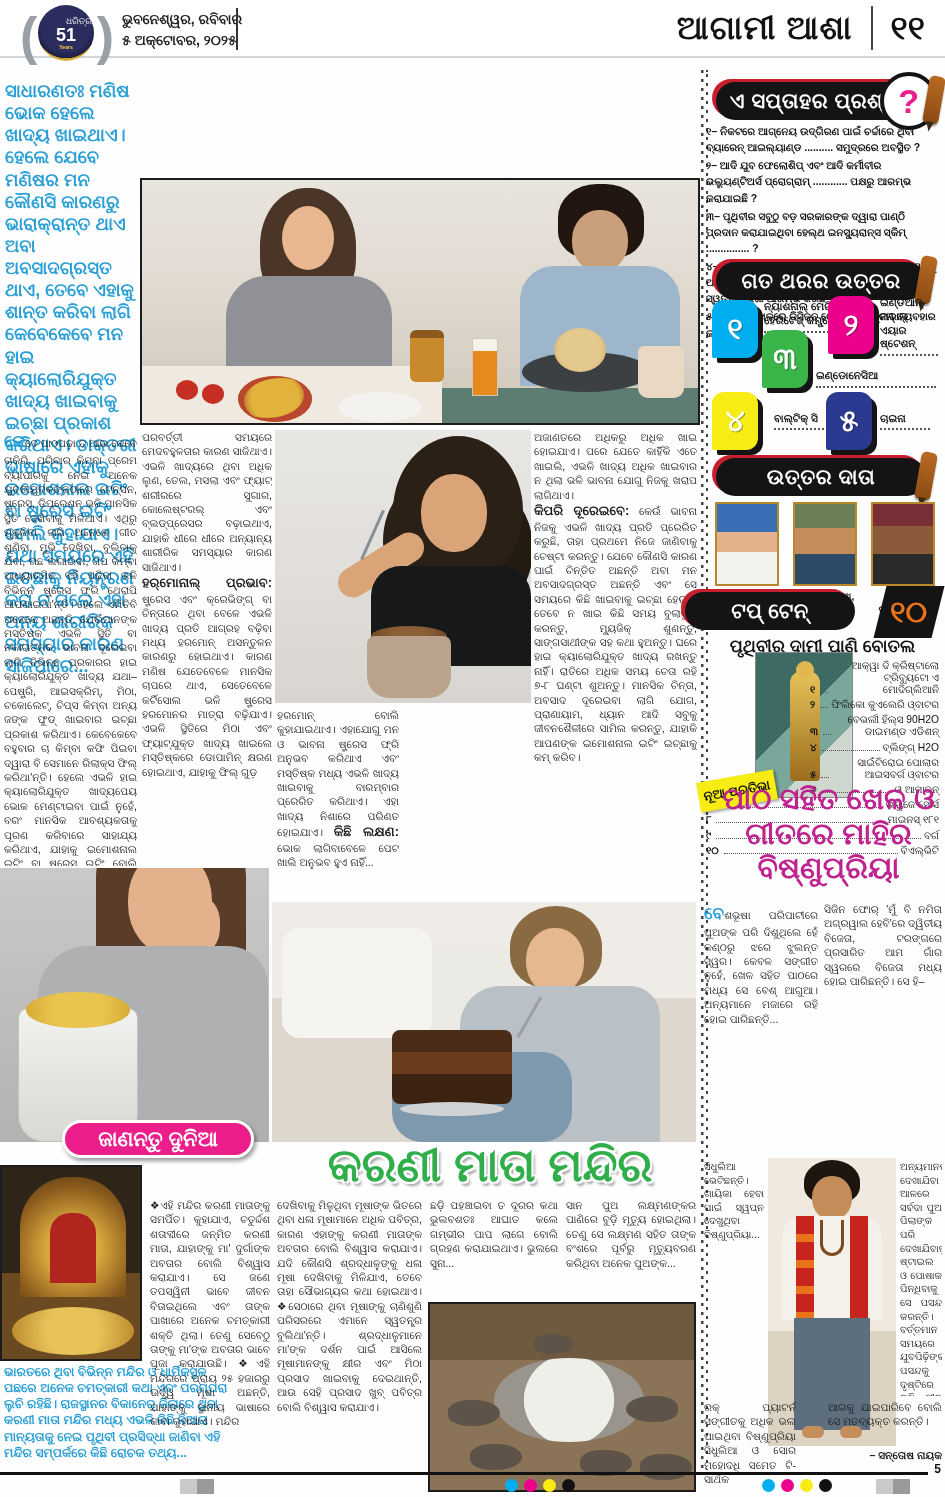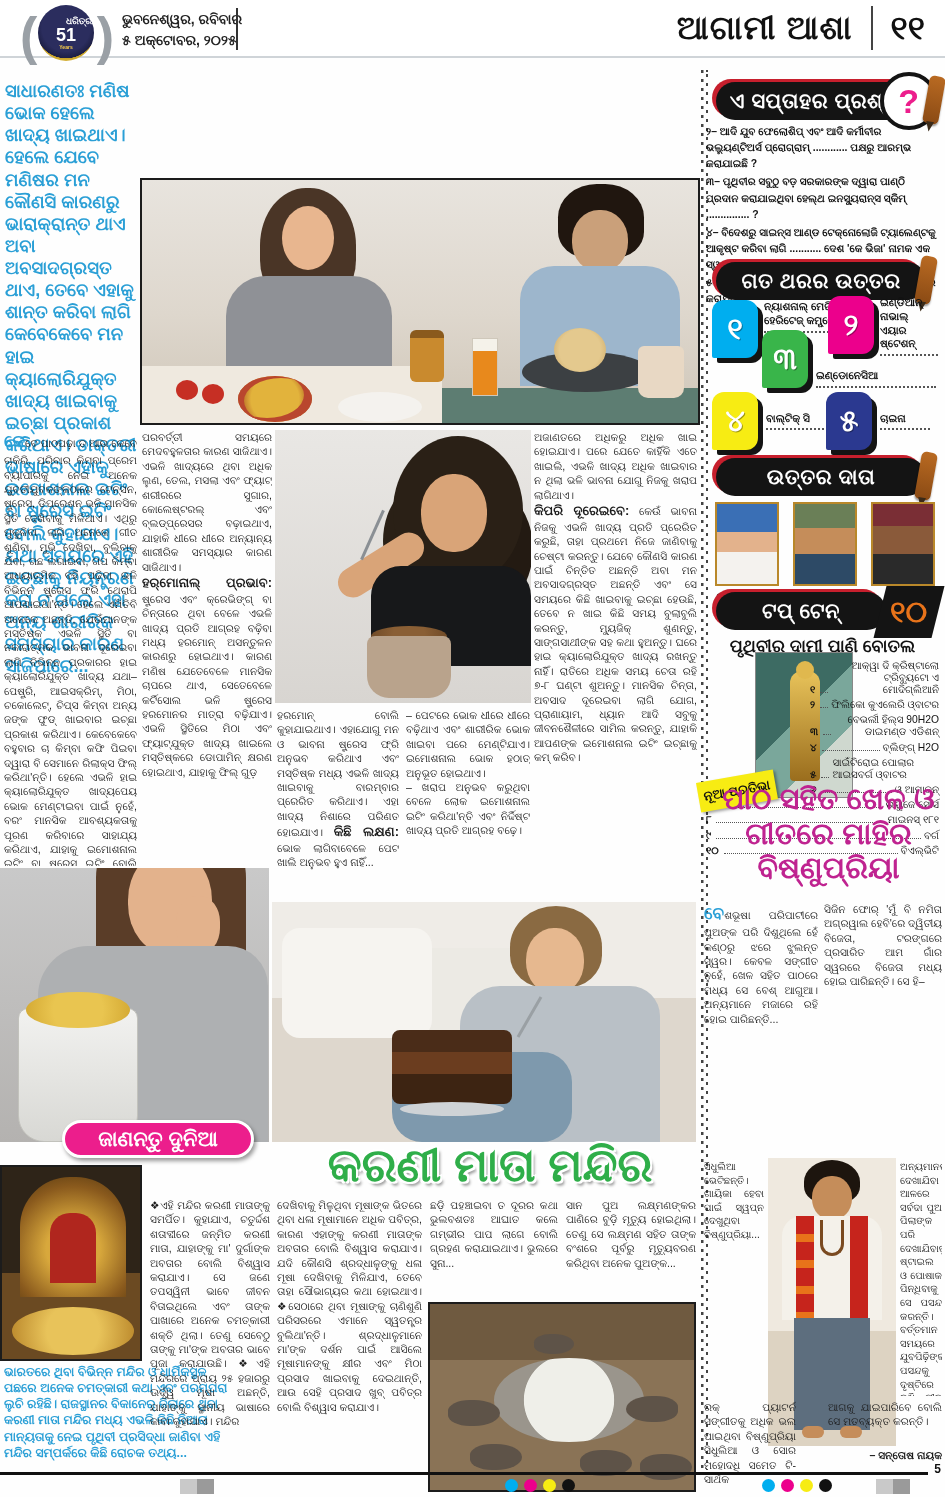--- a/index.html
+++ b/index.html
@@ -7,21 +7,21 @@
   .page { position:relative; width:945px; height:1497px; margin:0 auto; background:#fefefe; overflow:hidden; color:#1a1a1a; }
 
   
   .masthead { position:absolute; left:0; top:0; width:945px; height:58px; border-bottom:2px solid #cfd4d8; background:#fff; }
   .logo-wrap { position:absolute; left:24px; top:4px; width:86px; height:52px; }
   .logo-paren { position:absolute; top:2px; font-size:52px; color:#9aa0a6; font-weight:bold; }
   .logo-paren.l { left:-4px; } .logo-paren.r { right:-4px; }
   .logo-circle { position:absolute; left:14px; top:1px; width:56px; height:56px; border-radius:50%;
      background:radial-gradient(circle at 50% 40%, #2b2d5e 55%, #1d1f45 70%, #c9a227 71%, #e7c95c 84%, #b8860b 100%); 
      display:flex; flex-direction:column; align-items:center; justify-content:center; }
-  .logo-brand { color:#fff; font-size:9px; font-weight:bold; line-height:1;padding-left:28px; }
+  .logo-brand { color:#fff; font-size:9px; font-weight:normal; line-height:1;padding-left:28px; }
   .logo-years { color:#fff; font-size:18px; font-weight:bold; line-height:1; }
   .logo-years-lbl { color:#ffd24a; font-size:5px; font-weight:bold; }
   .dateline { position:absolute; left:122px; top:9px; font-size:14px; font-weight:bold; color:#222; line-height:1.5; }
   .mast-div { position:absolute; left:236px; top:8px; width:2px; height:42px; background:#333; }
   .mast-right { position:absolute; right:20px; top:6px; display:flex; align-items:center; gap:18px; }
   .mast-section { font-size:33px; font-weight:bold; color:#111; letter-spacing:1px; }
   .mast-bar { width:2px; height:44px; background:#444; }
   .mast-pageno { font-size:33px; font-weight:bold; color:#111; }
 
   
@@ -228,24 +228,20 @@
       <div class="tee"></div>
       <div class="nuts"></div>
       <div class="cup"></div>
   </div>
 
   <div class="txt" style="left:277px;top:708px;width:122px;height:192px;">
     <span>ହରମୋନ୍ ବୋଲି କୁହାଯାଇଥାଏ। ଏହାଯୋଗୁ ମନ ଓ ଭାବନା ଷ୍ଟ୍ରେସ ଫ୍ରି ଅନୁଭବ କରିଥାଏ ଏବଂ ମସ୍ତିଷ୍କ ମଧ୍ୟ ଏଭଳି ଖାଦ୍ୟ ଖାଇବାକୁ ବାରମ୍ବାର ପ୍ରେରିତ କରିଥାଏ। ଏହା ଖାଦ୍ୟ ନିଶାରେ ପରିଣତ ହୋଇଯାଏ।</span>
     <b class="sub">କିଛି ଲକ୍ଷଣ:</b>
     <span>ଭୋକ ଲାଗିବାବେଳେ ପେଟ ଖାଲି ଅନୁଭବ ହୁଏ ନାହିଁ...</span>
   </div>
-  <div class="txt" style="left:406px;top:708px;width:124px;height:192px;">
-    <span>– ପେଟରେ ଭୋକ ଧୀରେ ଧୀରେ ବଢ଼ିଥାଏ ଏବଂ ଶାରୀରିକ ଭୋକ ଖାଇବା ପରେ ମେଣ୍ଟିଯାଏ। ଇମୋଶନାଲ ଭୋକ ହଠାତ୍ ଅନୁଭୂତ ହୋଇଥାଏ।</span><br>
-    <span>– ଖରାପ ଅନୁଭବ କରୁଥିବା ବେଳେ ଲୋକ ଇମୋଶନାଲ ଇଟିଂ କରିଥା'ନ୍ତି ଏବଂ ନିର୍ଦ୍ଦିଷ୍ଟ ଖାଦ୍ୟ ପ୍ରତି ଆଗ୍ରହ ବଢ଼େ।</span>
-  </div>
 
   <div class="txt" style="left:534px;top:430px;width:163px;height:470px;">
     <span>ଅଜାଣତରେ ଅଧିକରୁ ଅଧିକ ଖାଇ ହୋଇଯାଏ। ପରେ ଯେତେ କାହିଁକି ଏତେ ଖାଇଲି, ଏଭଳି ଖାଦ୍ୟ ଅଧିକ ଖାଇବାର ନ ଥିଲା ଭଳି ଭାବନା ଯୋଗୁ ନିଜକୁ ଖରାପ ଲାଗିଥାଏ।</span><br>
     <b class="sub">କିପରି ଦୂରେଇବେ:</b>
     <span>କେଉଁ ଭାବନା ନିଜକୁ ଏଭଳି ଖାଦ୍ୟ ପ୍ରତି ପ୍ରେରିତ କରୁଛି, ତାହା ପ୍ରଥମେ ନିଜେ ଜାଣିବାକୁ ଚେଷ୍ଟା କରନ୍ତୁ। ଯେବେ କୌଣସି କାରଣ ପାଇଁ ଚିନ୍ତିତ ଅଛନ୍ତି ଅବା ମନ ଅବସାଦଗ୍ରସ୍ତ ଅଛନ୍ତି ଏବଂ ସେ ସମୟରେ କିଛି ଖାଇବାକୁ ଇଚ୍ଛା ହେଉଛି, ତେବେ ନ ଖାଇ କିଛି ସମୟ ବୁଲାବୁଲି କରନ୍ତୁ, ମ୍ୟୁଜିକ୍ ଶୁଣନ୍ତୁ, ସାଙ୍ଗସାଥୀଙ୍କ ସହ କଥା ହୁଅନ୍ତୁ। ଘରେ ହାଇ କ୍ୟାଲୋରିଯୁକ୍ତ ଖାଦ୍ୟ ରଖନ୍ତୁ ନାହିଁ। ରାତିରେ ଅଧିକ ସମୟ ଚେତା ରହି ୭-୮ ଘଣ୍ଟା ଶୁଅନ୍ତୁ। ମାନସିକ ଚିନ୍ତା, ଅବସାଦ ଦୂରେଇବା ଲାଗି ଯୋଗ, ପ୍ରାଣାୟାମ, ଧ୍ୟାନ ଆଦି ସବୁକୁ ଜୀବନଶୈଳୀରେ ସାମିଲ କରନ୍ତୁ, ଯାହାକି ଆପଣଙ୍କ ଇମୋଶନାଲ ଇଟିଂ ଇଚ୍ଛାକୁ କମ୍ କରିବ।</span>
   </div>
 
   <div class="photo ph-cry">
     <div class="hair"></div>
       <div class="face"></div>
@@ -290,20 +286,21 @@
   </div>
 
   <div class="vdots"></div>
 
   <div class="side-pill" style="left:716px;top:82px;width:196px;">
     <span>ଏ ସପ୍ତାହର ପ୍ରଶ୍ନ</span>
     <span class="q-circle">?</span>
     <span class="pen" style="right:-30px;"></span>
   </div>
   <div class="q-list">
+    <div>୧– ନିକଟରେ ଆଗ୍ନେୟ ଉଦ୍‌ଗିରଣ ପାଇଁ ଚର୍ଚ୍ଚାରେ ଥିବା ବ୍ୟାରେନ୍ ଆଇଲ୍ୟାଣ୍ଡ ..........  ସମୁଦ୍ରରେ ଅବସ୍ଥିତ ?</div>
     <div>୨– ଆଦି ଯୁବ ଫେଲୋଶିପ୍ ଏବଂ ଆଦି କର୍ମୀବୀର ଭଲ୍ୟୁଣ୍ଟିଅର୍ସ ପ୍ରୋଗ୍ରାମ୍ ............ ପକ୍ଷରୁ ଆରମ୍ଭ କରାଯାଇଛି ?</div>
     <div>୩– ପୃଥିବୀର ସବୁଠୁ ବଡ଼ ସରକାରଙ୍କ ଦ୍ୱାରା ପାଣ୍ଠି ପ୍ରଦାନ କରାଯାଇଥିବା ହେଲ୍ଥ ଇନସ୍ୟୁରାନ୍ସ ସ୍କିମ୍ ...............  ?</div>
     <div>୪– ବିଦେଶରୁ ସାଇନ୍ସ ଆଣ୍ଡ ଟେକ୍ନୋଲୋଜି ଟ୍ୟାଲେଣ୍ଟକୁ ଆକୃଷ୍ଟ କରିବା ଲାଗି ........... ଦେଶ 'କେ ଭିଜା' ନାମକ ଏକ ସ୍ୱତନ୍ତ୍ର ଭିଜା ଆରମ୍ଭ କରିଛି ?</div>
     <div>୫– .......... ଖେଳରେ ଡିସିଜନ୍ ରେଫରାଲ୍ ସିଷ୍ଟମ୍ ବ୍ୟବହାର କରାଯାଏ ?</div>
   </div>
 
   <div class="side-pill" style="left:716px;top:262px;width:210px;">
     <span>ଗତ ଥରର ଉତ୍ତର</span>
     <span class="pen"></span>
   </div>
@@ -322,21 +319,21 @@
   </div>
   <div class="ans-item" style="left:762px;top:330px;">
     <div style="display:flex;gap:8px;align-items:flex-end;">
       <div class="badge b3">୩</div>
       <div class="ans-lbl" style="width:120px;">ଇଣ୍ଡୋନେସିଆ</div>
     </div>
   </div>
   <div class="ans-item" style="left:712px;top:392px;">
     <div style="display:flex;gap:8px;align-items:center;">
       <div class="badge b4">୪</div>
-      <div class="ans-lbl" style="width:62px;">ବାଲ୍ଟିକ୍ ସି</div>
+      <div class="ans-lbl" style="width:62px;margin-left:8px;">ବାଲ୍ଟିକ୍ ସି</div>
     </div>
   </div>
   <div class="ans-item" style="left:826px;top:392px;">
     <div style="display:flex;gap:8px;align-items:center;">
       <div class="badge b5">୫</div>
       <div class="ans-lbl" style="width:50px;">ଚାଇନା</div>
     </div>
   </div>
 
   <div class="side-pill" style="left:716px;top:458px;width:210px;">
@@ -349,21 +346,21 @@
   </div>
   <div class="giver" style="left:790px;top:502px;">
     <div class="pic g2"></div>
     <div class="nm"><span>ନିର୍ବିକଳ୍ପ ନାଥ,</span><br><span>ଘଣ୍ଟେଶ୍ୱର</span></div>
   </div>
   <div class="giver" style="left:868px;top:502px;">
     <div class="pic g3"></div>
     <div class="nm"><span>ମାନସ ପଟ୍ଟନାୟକ,</span><br><span>ଭୁବନେଶ୍ୱର</span></div>
   </div>
 
-  <div class="side-pill" style="left:716px;top:592px;width:170px;">
+  <div class="side-pill" style="left:685px;top:592px;width:170px;font-family:Liberation Serif, serif;">
     <span>ଟପ୍ ଟେନ୍</span>
   </div>
   <div class="tt-badge">
       <span>୧୦</span>
     </div>
   <div class="tt-sub">ପୃଥିବୀର ଦାମୀ ପାଣି ବୋତଲ</div>
 
   <div class="ph-statue">
       <div class="st"></div>
       <div class="sh"></div>
@@ -385,21 +382,21 @@
         <span class="val" style="white-space:normal;text-align:right;">ବେଭର୍ଲୀ ହିଲ୍ସ 90H2O ଡାଇମଣ୍ଡ ଏଡିଶନ୍</span>
       </div>
     <div class="tt-row ind">
         <span class="no">୪</span>
         <span class="lead"></span>
         <span class="val">ବ୍ଲିଙ୍ଗ୍ H2O</span>
       </div>
     <div class="tt-row ind">
         <span class="no">୫</span>
         <span class="lead"></span>
-        <span class="val" style="white-space:normal;">ସାଇଁଟିରୋଇ ପୋଲାର ଆଇସବର୍ଗ ଓ୍ବାଟର</span>
+        <span class="val" style="white-space:normal;text-align:right;">ସାଇଁଟିରୋଇ ପୋଲାର ଆଇସବର୍ଗ ଓ୍ବାଟର</span>
       </div>
     <div class="tt-row ind">
         <span class="no">୬</span>
         <span class="lead"></span>
         <span class="val">ଓ ଆମାଜନ୍</span>
       </div>
     <div class="tt-row">
         <span class="no">୭</span>
         <span class="lead"></span>
         <span class="val">ଉୟୁଜେ ସୋର୍ସ</span>

